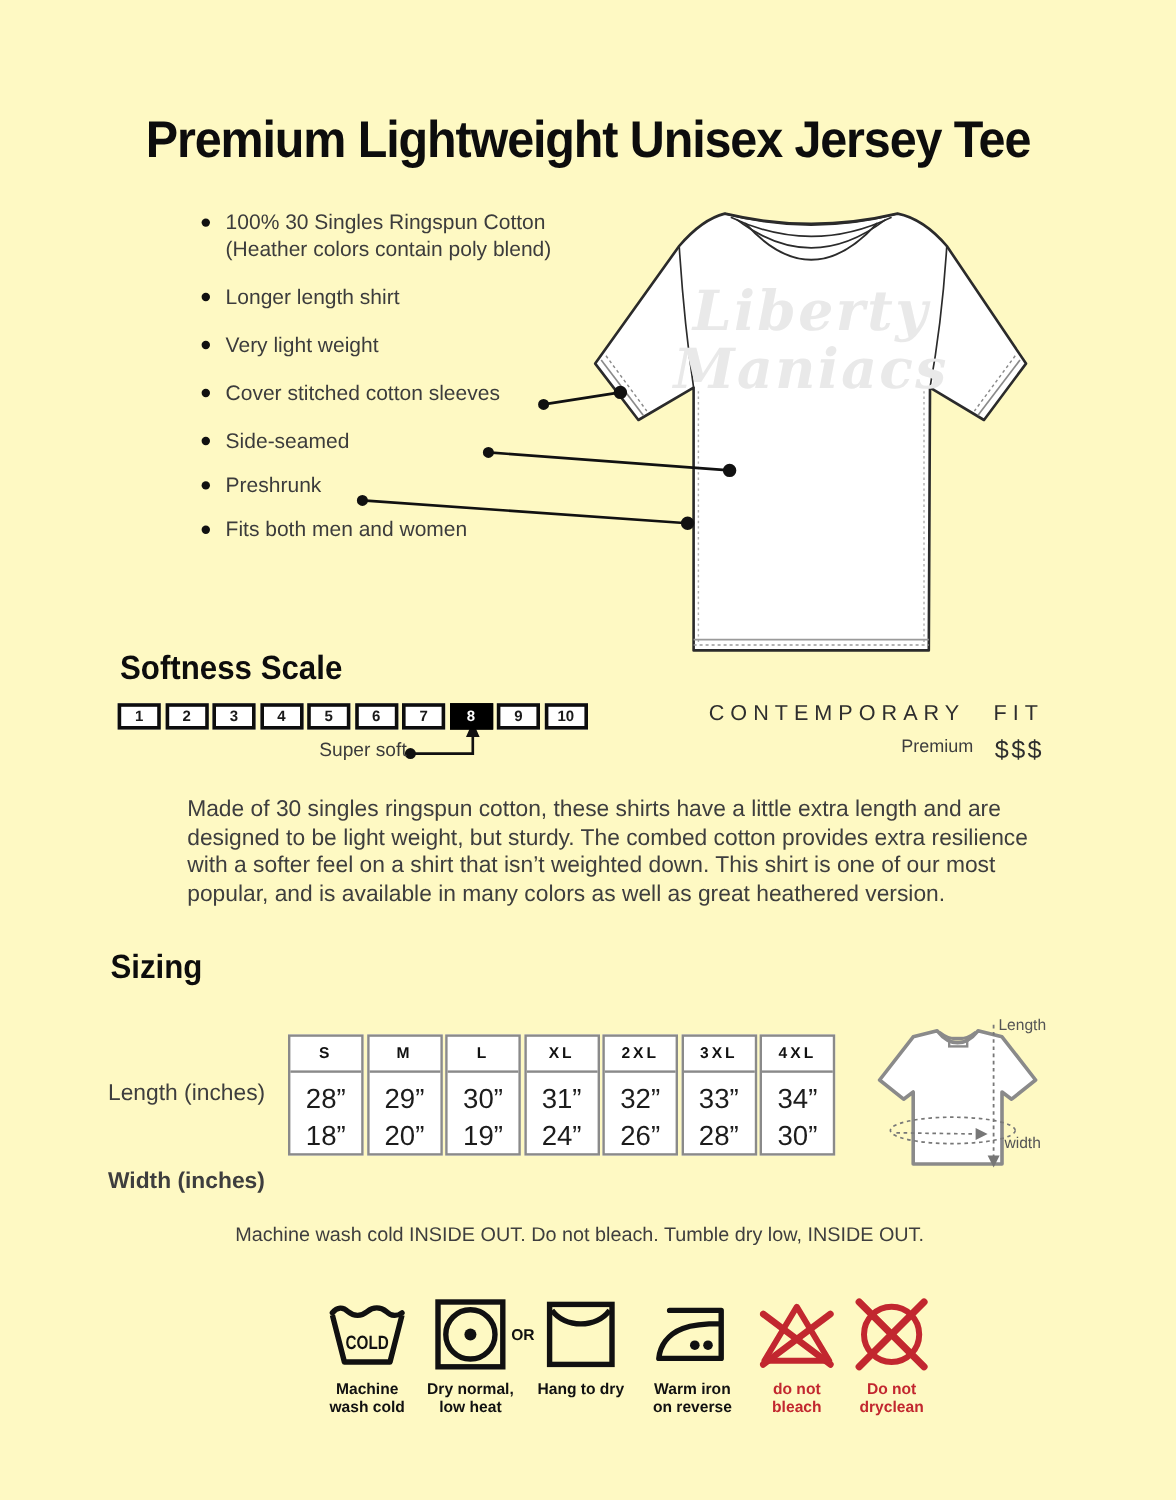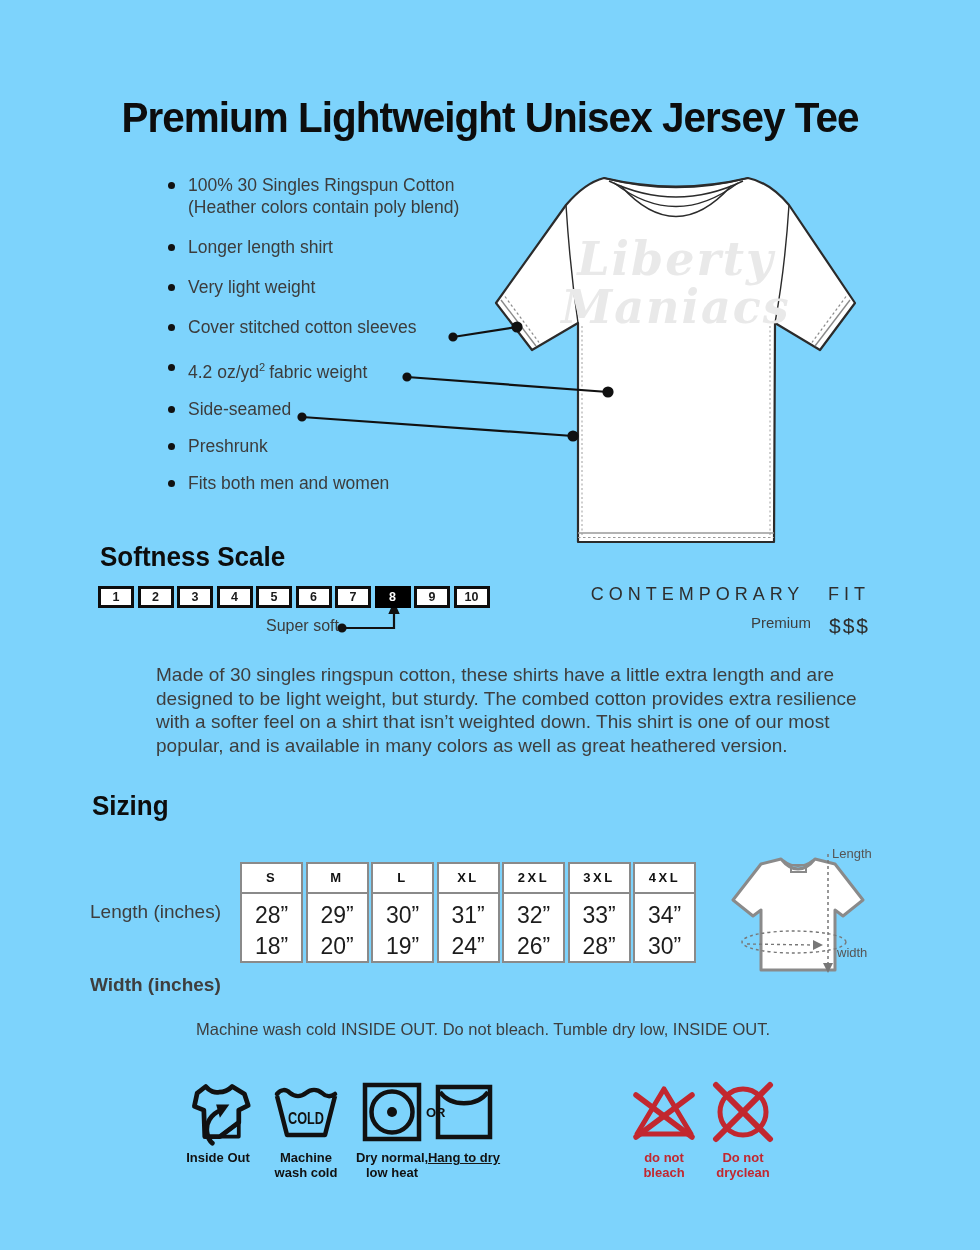--- a/index.html
+++ b/index.html
@@ -1,16 +1,16 @@
 <!DOCTYPE html>
 <html><head>
 <meta charset="utf-8">
 <style>
   html,body{margin:0;padding:0;background:#ffffff;}
-  .page{position:relative;width:980px;height:1250px;background:#7dd3fc;overflow:hidden;
+  .page{position:relative;width:980px;height:1250px;background:#fef9c3;overflow:hidden;
         font-family:"Liberation Sans", sans-serif;color:#1a1a1a;}
   .abs{position:absolute;}
 
   
   #title{top:64px;left:0;width:980px;text-align:center;font-size:43px;font-weight:bold;
          letter-spacing:-1px;transform:scaleX(.94);transform-origin:center;color:#0d0d0d;}
 
   
   #features{top:174px;left:168px;width:330px;list-style:none;margin:0;padding:0;}
   #features li{display:flex;margin-bottom:15px;font-size:17.5px;line-height:22px;color:#3c3c3c;}
@@ -82,24 +82,20 @@
       <span class="dot"></span>
       <span>Longer length shirt</span>
     </li>
     <li class="sp">
       <span class="dot"></span>
       <span>Very light weight</span>
     </li>
     <li class="sp">
       <span class="dot"></span>
       <span>Cover stitched cotton sleeves</span>
-    </li>
-    <li>
-      <span class="dot"></span>
-      <span><span>4.2 oz/yd</span><sup>2</sup><span class="post-sp">fabric weight</span></span>
     </li>
     <li>
       <span class="dot"></span>
       <span>Side-seamed</span>
     </li>
     <li>
       <span class="dot"></span>
       <span>Preshrunk</span>
     </li>
     <li>
@@ -225,31 +221,20 @@
     <line x1="24" y1="106" x2="90" y2="107" stroke="#777" stroke-width="1.4" stroke-dasharray="3,3"></line>
     <polygon points="90,102 100,107 90,112" fill="#777"></polygon>
     <line x1="105" y1="16" x2="105" y2="127" stroke="#777" stroke-width="1.5" stroke-dasharray="3,3"></line>
     <polygon points="100,125 110,125 105,135" fill="#777"></polygon>
     <text x="109" y="20" font-size="13" fill="#555">Length</text>
     <text x="114" y="119" font-size="13" fill="#555">width</text>
   </svg>
 
   <div id="care-text" class="abs">Machine wash cold INSIDE OUT. Do not bleach. Tumble dry low, INSIDE OUT.</div>
 
-  <div class="abs care-item" style="left:177px;width:82px;">
-    <div class="icon-wrap">
-      <svg width="68" height="68" viewBox="0 0 72 72">
-        <path d="M23,9 C27,14 33,16 37,15 C43,15 48,12 51,9 L64,17 L68,29 L58,34 L58,47 L38,62 L22,62 L21,34 L11,30 L14,16 Z" fill="none" stroke="#111" stroke-width="5" stroke-linejoin="round"></path>
-        <path d="M38,62 L58,47 L58,62 Z" fill="none" stroke="#111" stroke-width="4" stroke-linejoin="round"></path>
-        <path d="M30,69 C24,64 22,52 27,44 C30,39 34,36 39,34" fill="none" stroke="#111" stroke-width="5" stroke-linecap="round"></path>
-        <polygon points="34,28 48,28 38,42" fill="#111"></polygon>
-      </svg>
-    </div>
-    <div class="care-label">Inside Out</div>
-  </div>
 
   <div class="abs care-item" style="left:352px;width:80px;">
     <div class="icon-wrap">
       <svg width="60" height="60" viewBox="0 0 60 60">
         <rect x="3" y="3" width="54" height="54" fill="none" stroke="#111" stroke-width="4.5"></rect>
         <circle cx="30" cy="30" r="20.5" fill="none" stroke="#111" stroke-width="4.5"></circle>
         <circle cx="30" cy="30" r="5" fill="#111"></circle>
       </svg>
     </div>
     <div class="care-label">Dry normal,
@@ -263,30 +248,41 @@
         <path d="M4,11 L14,50 L52,50 L62,11" fill="none" stroke="#111" stroke-width="4.5" stroke-linejoin="round"></path>
         <text x="33" y="39" text-anchor="middle" font-size="16" font-weight="bold" fill="#111" textLength="36" lengthAdjust="spacingAndGlyphs">COLD</text>
       </svg>
     </div>
     <div class="care-label">Machine
 wash cold</div>
   </div>
 
   <div id="or-label" class="abs">OR</div>
 
-  <div class="abs care-item" style="left:424px;width:80px;text-decoration:underline;">
+  <div class="abs care-item" style="left:444px;width:80px;">
     <div class="icon-wrap">
       <svg width="58" height="56" viewBox="0 0 58 56">
         <rect x="3" y="3" width="52" height="50" fill="none" stroke="#111" stroke-width="4.5"></rect>
         <path d="M5,8 C16,23 42,23 53,8" fill="none" stroke="#111" stroke-width="4.5"></path>
       </svg>
     </div>
     <div class="care-label">Hang to dry</div>
   </div>
 
+  <div class="abs care-item" style="left:536px;width:82px;">
+    <div class="icon-wrap">
+      <svg width="64" height="50" viewBox="0 0 64 50">
+        <path d="M13,5 L56,5 L56,45 L4,45 C5,35 11,25 24,20 C32,17 42,16 56,16" fill="none" stroke="#111" stroke-width="4.5" stroke-linejoin="round" stroke-linecap="round"></path>
+        <circle cx="34" cy="34" r="4" fill="#111"></circle>
+        <circle cx="45" cy="34" r="4" fill="#111"></circle>
+      </svg>
+    </div>
+    <div class="care-label">Warm iron
+on reverse</div>
+  </div>
 
   <div class="abs care-item" style="left:624px;width:80px;">
     <div class="icon-wrap">
       <svg width="62" height="60" viewBox="0 0 62 60">
         <path d="M31,7 L58,52 L4,52 Z" fill="none" stroke="#c2272f" stroke-width="5" stroke-linejoin="round"></path>
         <line x1="3" y1="13" x2="59" y2="55" stroke="#c2272f" stroke-width="5.5" stroke-linecap="round"></line>
         <line x1="3" y1="55" x2="59" y2="13" stroke="#c2272f" stroke-width="5.5" stroke-linecap="round"></line>
       </svg>
     </div>
     <div class="care-label red">do not

